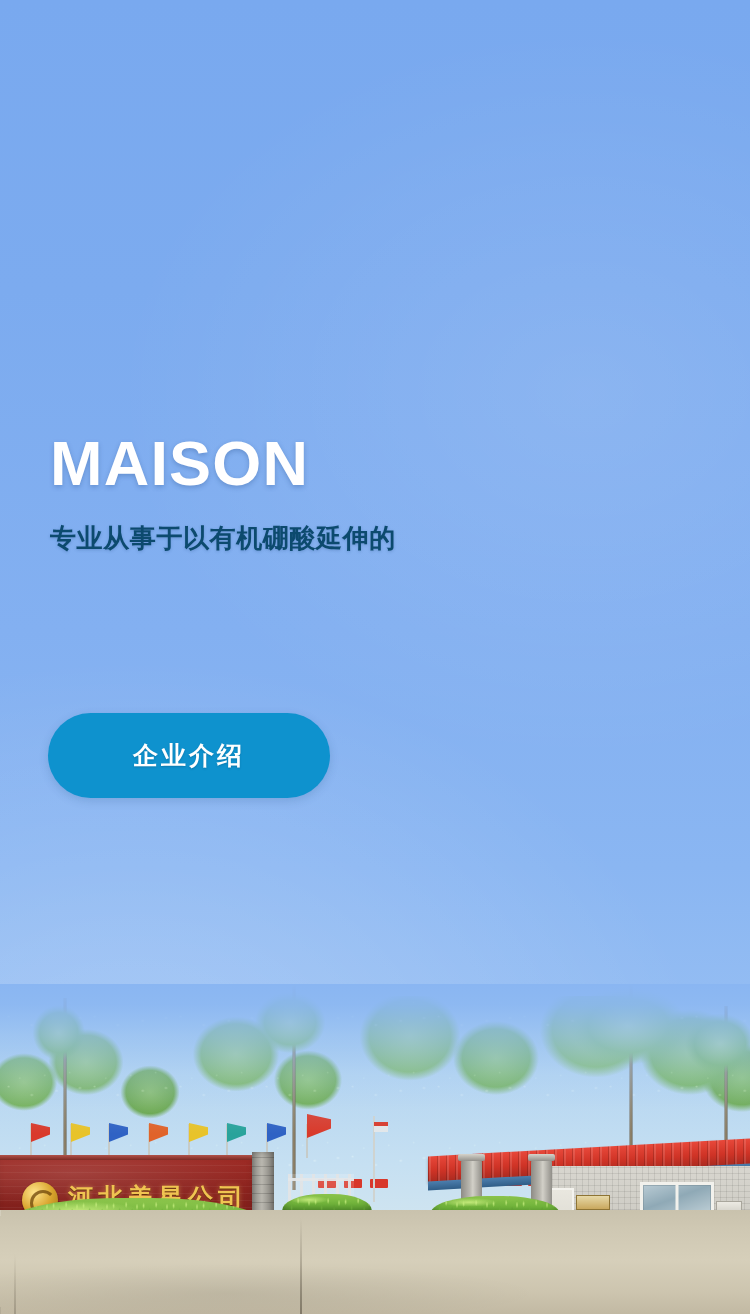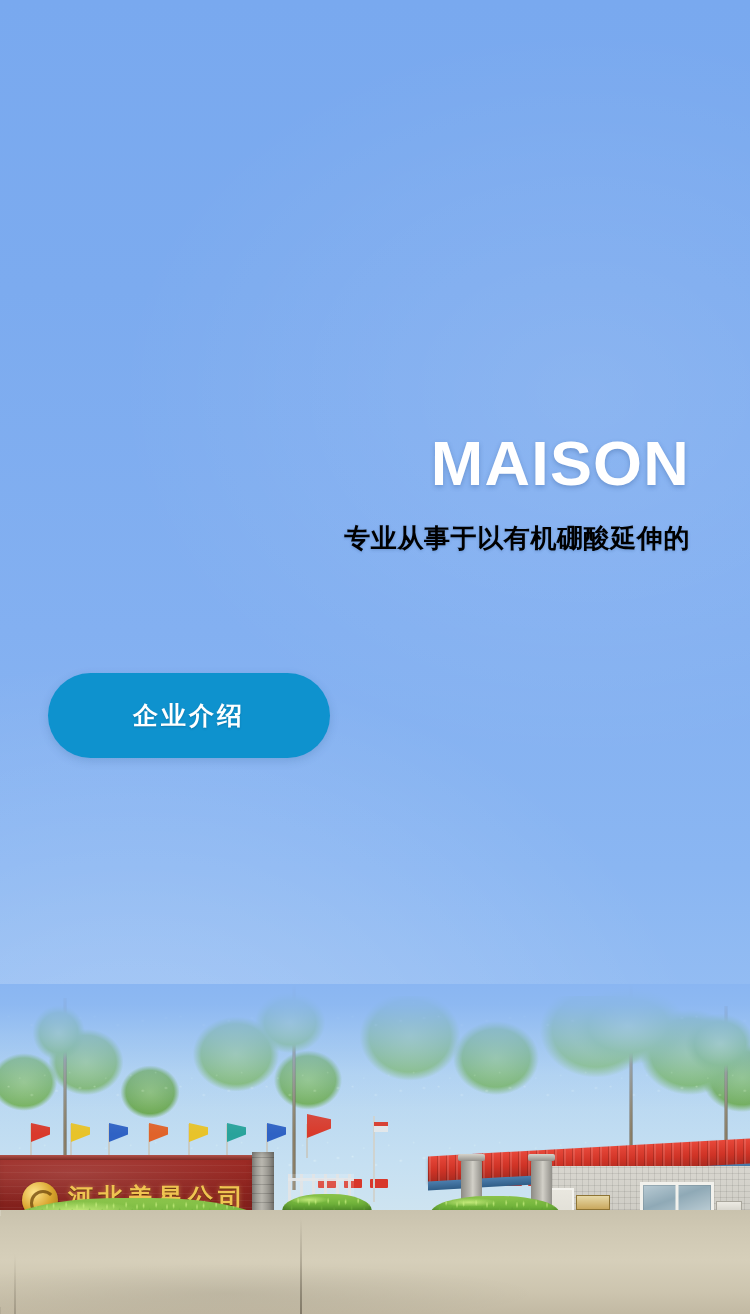--- a/index.html
+++ b/index.html
@@ -269,36 +269,36 @@
   .rail:before{ top:4px; } .rail:after{ bottom:6px; }
 
   .barrier {
     position:absolute; bottom:38px; width:11px; height:56px;
     background:linear-gradient(180deg,#f0b93e,#d89322);
     border-radius:2px;
   }
   .pole-flag { position:absolute; width:1.5px; background:#cfd3d0; }
 
   
-  .hero { position:absolute; left:50px; top:432px; width:640px; z-index:60;text-align:right; }
+  .hero { position:absolute; left:50px; top:432px; width:640px; z-index:60; }
   .brand {
     font-size:63px; font-weight:700; color:#ffffff;
     letter-spacing:1.2px; line-height:1;
     text-shadow:0 2px 5px rgba(40,80,140,.33);
   }
   .tagline {
     margin-top:24px;
-    font-size:26px; font-weight:700; color:#000000;
+    font-size:26px; font-weight:700; color:#0c4a6e;
     line-height:1.5; letter-spacing:.6px;
     text-shadow:0 1px 3px rgba(40,80,140,.3);
   }
   .tagline div { white-space:nowrap; }
 
   .cta {
-    position:absolute; left:48px; top:673px; z-index:60;
+    position:absolute; left:48px; top:713px; z-index:60;
     width:282px; height:85px; border-radius:43px;
     background:#0e92ce;
     border:none; cursor:pointer;
     display:flex; align-items:center; justify-content:center;
     box-shadow:0 3px 10px rgba(20,70,120,.18);
   }
   .cta-label {
     font-size:25px; font-weight:700; color:#ffffff; letter-spacing:3px;
     text-shadow:0 1px 2px rgba(0,60,95,.3);
   }

